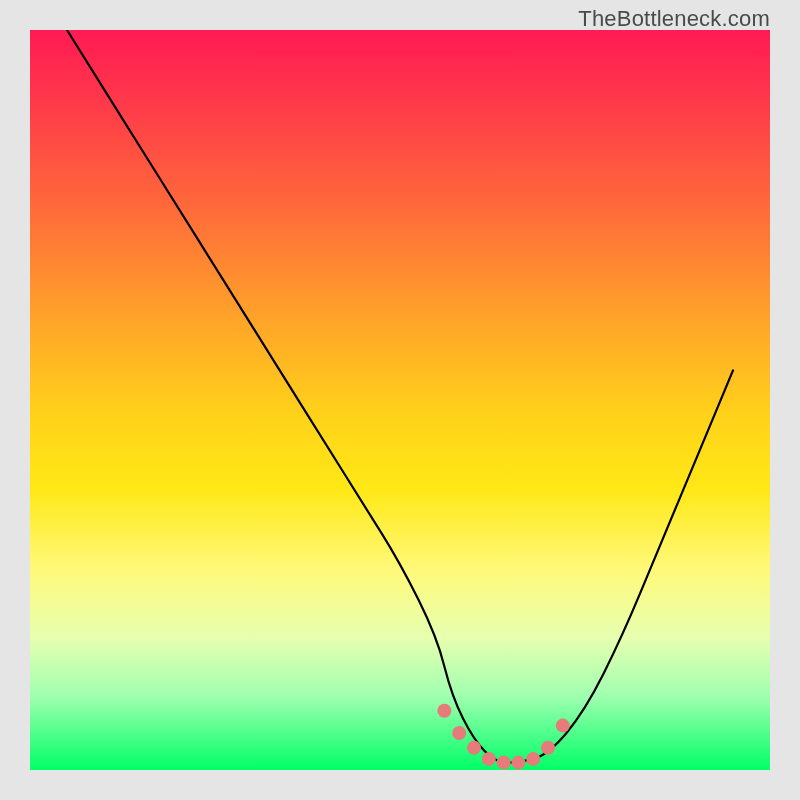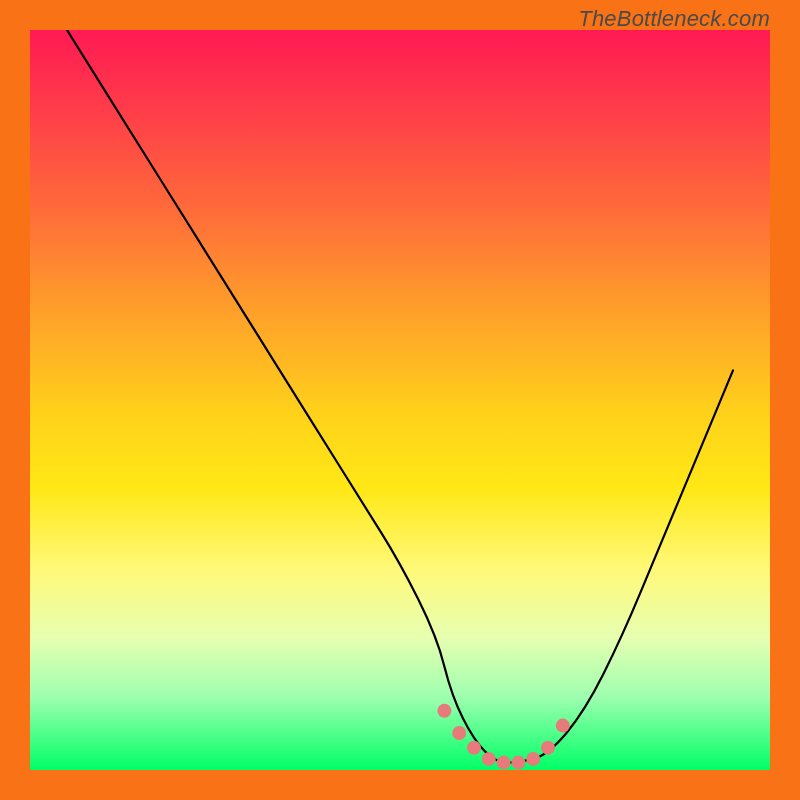--- a/index.html
+++ b/index.html
@@ -7,22 +7,21 @@
     padding: 0;
     width: 800px;
     height: 800px;
     background: #000;
     overflow: hidden;
     font-family: Arial, Helvetica, sans-serif;
   }
   .frame {
     position: absolute;
     inset: 0;
-    background: #f97316;
-    font-style: italic;
+    background: #e5e5e5;
   }
   .plot-area {
     position: absolute;
     left: 30px;
     top: 30px;
     width: 740px;
     height: 740px;
     overflow: hidden;
   }
   .gradient {

